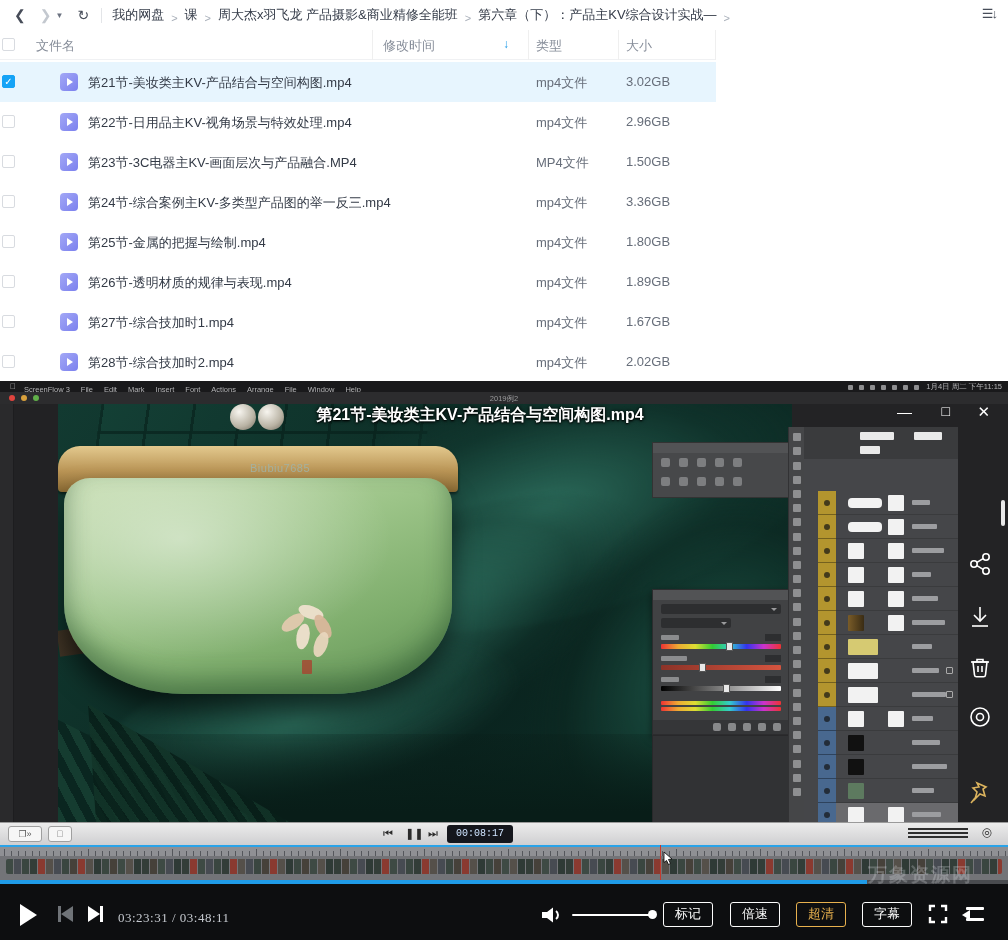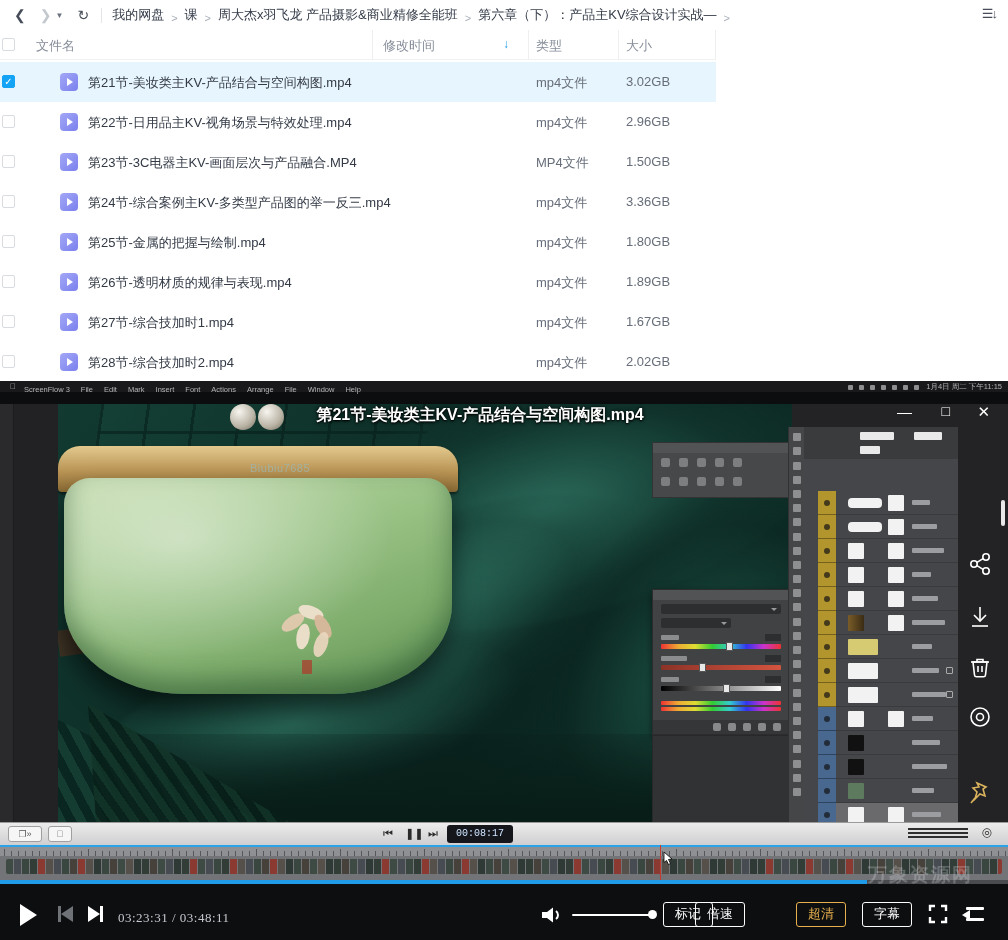--- a/index.html
+++ b/index.html
@@ -309,20 +309,26 @@
       <span class="dot"></span>
         <span class="dot"></span>
         <span class="dot"></span>
         <span class="dot"></span>
       <span class="dot"></span>
         <span class="dot"></span>
         <span class="dot"></span>
       <span class="clock">1月4日 周二 下午11:15</span>
     </div>
 
+    <div id="winchrome" class="abs">
+      <span class="tl" style="left:9px; background:#e0443e;"></span>
+      <span class="tl" style="left:21px; background:#d9a13c;"></span>
+      <span class="tl" style="left:33px; background:#61b04a;"></span>
+      <div id="wintitle" class="abs">2019例2</div>
+    </div>
 
     <div id="canvas" class="abs">
       <div id="lstrip" class="abs"></div>
       <div id="thumbcol" class="abs"></div>
 
       <div id="scene" class="abs">
         <div id="gridwall" class="abs"></div>
         <div id="f1" class="abs fold"></div>
         <div id="f2" class="abs fold"></div>
         <div id="f3" class="abs fold"></div>
@@ -886,21 +892,21 @@
 
       <svg id="volico" width="22" height="18" viewBox="0 0 22 18">
         <polygon points="2,6 7,6 13,1.5 13,16.5 7,12 2,12" fill="#fff"></polygon>
         <path d="M16 5 a5 5 0 0 1 0 8" stroke="#fff" stroke-width="2" fill="none"></path>
       </svg>
       <span id="volline"></span>
       <span id="volknob"></span>
 
       <span class="pbtn" style="left:663px;">标记</span>
 
-      <span class="pbtn" style="left:695px;">倍速</span>
+      <span class="pbtn" style="left:730px;">倍速</span>
 
       <span class="pbtn hq" style="left:796px;">超清</span>
       <span class="pbtn" style="left:862px;">字幕</span>
 
       <span id="fsicon">
         <svg viewBox="0 0 20 20">
             <path d="M7 2 H2 V7 M13 2 H18 V7 M2 13 V18 H7 M18 13 V18 H13"></path>
           </svg>
       </span>
       <span id="plicon">

